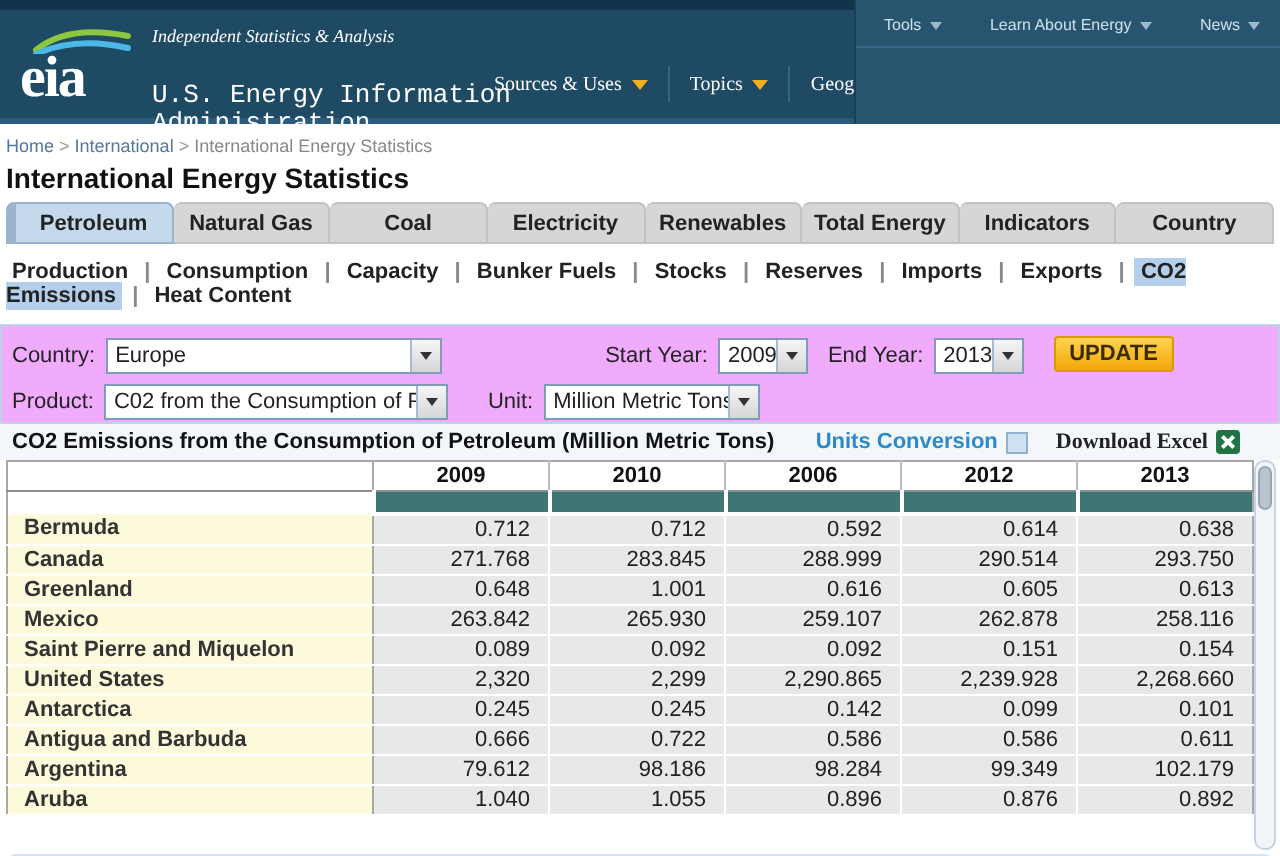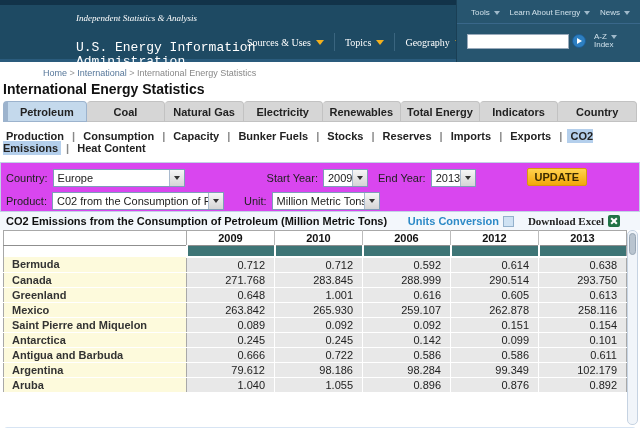--- a/index.html
+++ b/index.html
@@ -16,58 +16,58 @@
   .logo svg { position:absolute; left:6px; top:0; }
   .brand { position:absolute; left:76px; top:8px; color:#fff; }
   .tagline { font-family:"Liberation Serif", serif; font-style:italic; font-size:9px; margin-bottom:18px; }
   .agency { font-family:Liberation Mono, monospace; font-size:13px; line-height:14px; }
 
   .main-nav { position:absolute; left:237px; bottom:8px; display:flex; align-items:center; color:#fff;
     font-family:"Liberation Serif", serif; font-size:10px; }
   .nav-item { display:inline-flex; align-items:center; padding:0 10px; cursor:pointer; }
   .nav-div { width:1px; height:18px; background:#3a657f; }
 
-  .right-panel { position:absolute; right:0; top:-5px; bottom:-3px; width:184px; background:#27556f;
+  .right-panel { position:absolute; right:0; top:-5px; bottom:-3px; width:213px; background:#27556f;
     border-left:1px solid #1a3f55; }
   .util-nav { display:flex; justify-content:space-between; padding:8px 10px 6px 14px;
     border-bottom:1px solid #39678a; color:#cfe0ea; font-size:8px; }
   .util-item { display:inline-flex; align-items:center; cursor:pointer; white-space:nowrap; }
   .search-row { display:flex; align-items:center; padding:9px 6px 0 10px; }
   .search-input { width:102px; height:15px; border:1px solid #9ab; background:#fff; font-size:9px; padding:0 3px; }
   .go-btn { width:14px; height:14px; border-radius:50%; background:#2d7fc1; border:1px solid #1d5d94;
     margin-left:3px; display:flex; align-items:center; justify-content:center; cursor:pointer; }
   .go-tri { width:0; height:0; border-left:5px solid #fff; border-top:3px solid transparent; border-bottom:3px solid transparent; margin-left:1px; }
   .az { margin-left:8px; color:#cfe0ea; font-size:8px; line-height:8px; text-align:left; cursor:pointer; }
 
   .tri { display:inline-block; width:0; height:0; border-left:4px solid transparent;
     border-right:4px solid transparent; border-top:5px solid #f2b01e; margin-left:5px; }
   .tri.small { border-left-width:3px; border-right-width:3px; border-top-width:4px;
     border-top-color:#9fb9ca; margin-left:4px; }
 
   
   .content { position:relative; }
-  .breadcrumb { padding:6px 16px 0 3px; font-size:9px; color:#777;margin-left:40px; }
+  .breadcrumb { padding:6px 16px 0 3px; font-size:9px; color:#777; }
   .bc-link { color:#56779a; cursor:pointer; }
   .bc-sep { color:#999; white-space:pre; }
   .bc-cur { color:#888; }
   .page-title { padding:3px 0 4px 3px; font-size:14px; font-weight:bold; color:#111; }
 
   .tab-bar { display:flex; margin:0 3px; }
   .tab { flex:1; height:21px; line-height:21px; text-align:center; font-size:11px; font-weight:bold;
     color:#222; background:#d6d6d6; border:1px solid #c2c2c2; border-left:none;
     border-radius:4px 4px 0 0; cursor:pointer; }
   .tab:first-child { border-left:5px solid #a21caf; }
   .tab.active { background:#c4d9ec; border-color:#9cb3cd; }
 
   .subnav { padding:8px 0 0 3px; font-size:11px; font-weight:bold; color:#222; }
   .sn-item { padding:1px 3px; cursor:pointer; }
   .sn-item.active { background:#b4cfec; }
   .sn-sep { color:#888; margin:0 2px; }
 
-  .filters { position:relative; margin-top:8px; height:50px; background:#d946ef; border:1px solid #c2d2e6;
+  .filters { position:relative; margin-top:8px; height:50px; background:#f0abfc; border:1px solid #c2d2e6;
     font-size:11px; color:#222; }
   .frow { position:absolute; left:5px; display:flex; align-items:center; }
   .frow.r1 { top:6px; } .frow.r2 { top:29px; }
   .flabel { margin-right:5px; white-space:nowrap; }
   .fsel { display:flex; height:18px; background:#fff; border:1px solid #7f9db9; align-items:stretch; cursor:pointer; }
   .fsel .sel-text { flex:1; font-size:11px; line-height:16px; padding:0 4px; white-space:nowrap; overflow:hidden; }
   .sel-btn { width:15px; background:linear-gradient(#f6f6f6,#d5d5d5); border-left:1px solid #a9bace;
     display:flex; align-items:center; justify-content:center; }
   .sel-tri { width:0; height:0; border-left:3px solid transparent; border-right:3px solid transparent; border-top:4px solid #333; }
   .update-btn { position:absolute; right:52px; top:5px; height:18px; padding:0 7px; font-size:11px; font-weight:bold;
@@ -103,20 +103,27 @@
 
   .footer-strip { margin:2px 4px 0 4px; height:7px; background:#d7e4f3; border-radius:4px; }
 </style>
 </head>
 <body>
 
 <div class="page">
   <div class="topstrip"></div>
 
   <header class="hdr">
+    <div class="logo">
+      <svg width="52" height="16" viewBox="0 0 52 16">
+        <path d="M2,14 Q18,1 48,7" fill="none" stroke="#8dc63f" stroke-width="3" stroke-linecap="round"></path>
+        <path d="M2,16 Q22,7 48,13" fill="none" stroke="#4db8e8" stroke-width="3" stroke-linecap="round"></path>
+      </svg>
+      <span class="eia">eia</span>
+    </div>
     <div class="brand">
       <div class="tagline">Independent Statistics &amp; Analysis</div>
       <div class="agency">
         <div>U.S. Energy Information</div>
         <div>Administration</div>
       </div>
     </div>
     <nav class="main-nav">
         <span class="nav-item">
           <span>Sources &amp; Uses</span>
@@ -141,53 +148,43 @@
           </span>
           <span class="util-item">
             <span>Learn About Energy</span>
             <i class="tri small"></i>
           </span>
           <span class="util-item">
             <span>News</span>
             <i class="tri small"></i>
           </span>
         </div>
-      <div class="search-row">
-        <input class="search-input" type="text" value="" style="">
-        <span class="go-btn">
-            <span class="go-tri"></span>
-          </span>
-        <div class="az">
-          <div><span>A-Z</span><i class="tri small"></i></div>
-          <div>Index</div>
-        </div>
-      </div>
     </div>
   </header>
 
   <div class="content">
     <div class="breadcrumb"><span class="bc-link">Home</span><span class="bc-sep"> &gt; </span><span class="bc-link">International</span><span class="bc-sep"> &gt; </span><span class="bc-cur">International Energy Statistics</span></div>
     <div class="page-title">International Energy Statistics</div>
 
     <div class="tab-bar">
         <div class="tab active">Petroleum</div>
+        <div class="tab">Natural Gas</div>
         <div class="tab">Coal</div>
-        <div class="tab">Natural Gas</div>
         <div class="tab">Electricity</div>
         <div class="tab">Renewables</div>
         <div class="tab">Total Energy</div>
         <div class="tab">Indicators</div>
         <div class="tab">Country</div>
       </div>
     <div class="subnav"><span class="sn-item">Production</span><span class="sn-sep"> | </span><span class="sn-item">Consumption</span><span class="sn-sep"> | </span><span class="sn-item">Capacity</span><span class="sn-sep"> | </span><span class="sn-item">Bunker Fuels</span><span class="sn-sep"> | </span><span class="sn-item">Stocks</span><span class="sn-sep"> | </span><span class="sn-item">Reserves</span><span class="sn-sep"> | </span><span class="sn-item">Imports</span><span class="sn-sep"> | </span><span class="sn-item">Exports</span><span class="sn-sep"> | </span><span class="sn-item active">CO2 Emissions</span><span class="sn-sep"> | </span><span class="sn-item">Heat Content</span></div>
 
     <div class="filters">
       <div class="frow r1">
         <span class="flabel">Country:</span>
-        <span class="fsel" style="width:132px">
+        <span class="fsel" style="width:168px">
           <span class="sel-text">Europe</span>
           <span class="sel-btn">
               <span class="sel-tri"></span>
             </span>
         </span>
         <span class="flabel" style="margin-left:82px">Start Year:</span>
         <span class="fsel" style="width:45px">
           <span class="sel-text">2009</span>
           <span class="sel-btn">
               <span class="sel-tri"></span>
@@ -291,20 +288,28 @@
             </tr>
             <tr class="data-row">
               <td class="country">Saint Pierre and Miquelon</td>
               <td class="val">0.089</td>
               <td class="val">0.092</td>
               <td class="val">0.092</td>
               <td class="val">0.151</td>
               <td class="val">0.154</td>
             </tr>
             <tr class="data-row">
+              <td class="country">United States</td>
+              <td class="val">2,320</td>
+              <td class="val">2,299</td>
+              <td class="val">2,290.865</td>
+              <td class="val">2,239.928</td>
+              <td class="val">2,268.660</td>
+            </tr>
+            <tr class="data-row">
               <td class="country">Antarctica</td>
               <td class="val">0.245</td>
               <td class="val">0.245</td>
               <td class="val">0.142</td>
               <td class="val">0.099</td>
               <td class="val">0.101</td>
             </tr>
             <tr class="data-row">
               <td class="country">Antigua and Barbuda</td>
               <td class="val">0.666</td>

